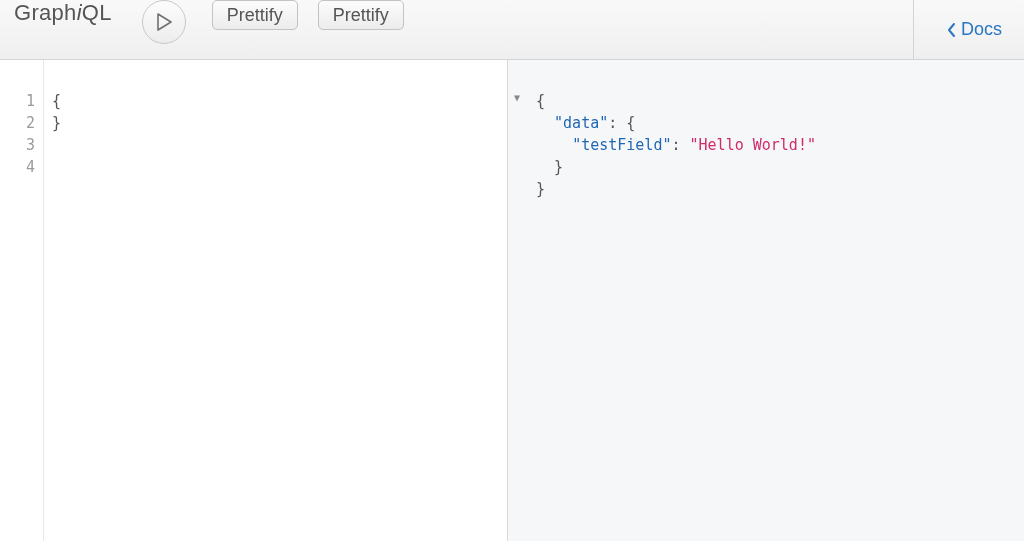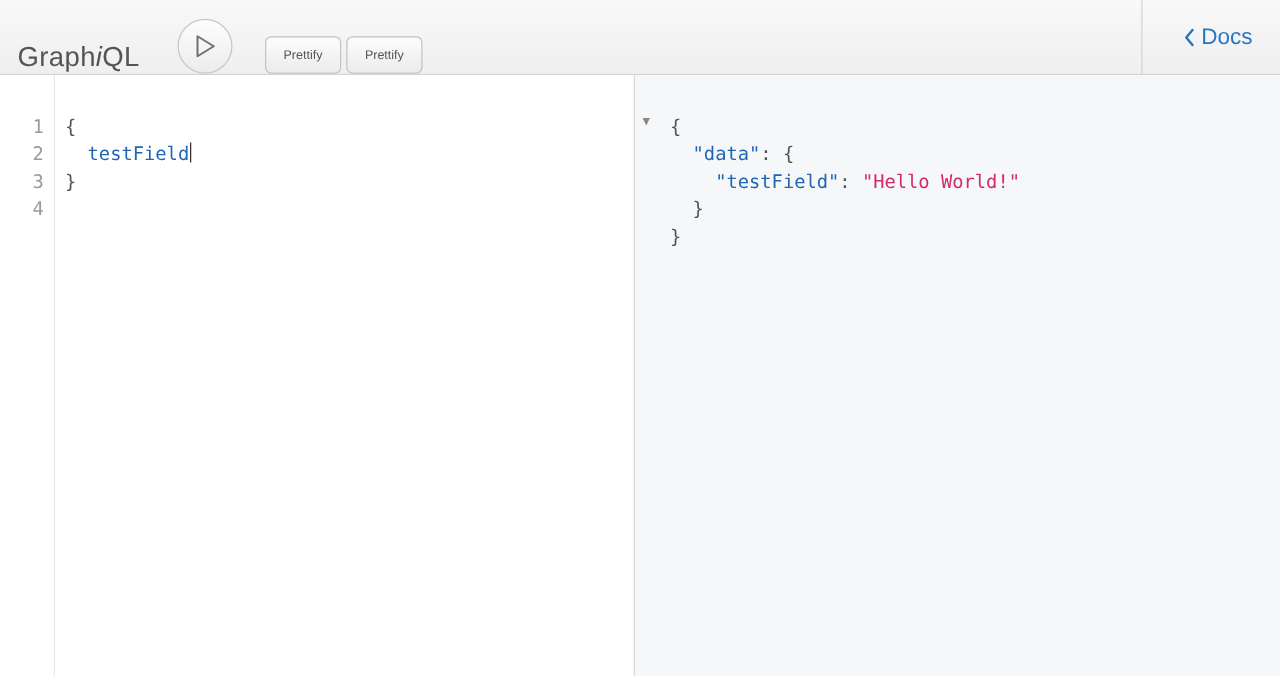--- a/index.html
+++ b/index.html
@@ -3,21 +3,21 @@
 <meta charset="utf-8">
 <style>
   * { box-sizing: border-box; margin: 0; padding: 0; }
   html, body { width: 1024px; height: 541px; overflow: hidden; font-family: -apple-system, "Helvetica Neue", Helvetica, Arial, sans-serif; }
   body { display: flex; flex-direction: column; background: #fff; }
 
   
   .toolbar {
     height: 60px;
     display: flex;
-    align-items: flex-end;
+    align-items: flex-start;
     padding: 0 14px;
     background: linear-gradient(#f9f9f9, #efefef);
     border-bottom: 1px solid #d4d4d4;
     position: relative;
   }
   .logo {
     font-size: 22px;
     color: #555;
     letter-spacing: 0.3px;
     margin-right: 30px;
@@ -34,22 +34,22 @@
     cursor: pointer;
   }
   .exec-btn svg { display:block; }
   .pill-btn {
     height: 30px;
     padding: 0 14px;
     border: 1px solid #c3c3c3;
     border-radius: 5px;
     background: linear-gradient(#fcfcfc,#ececec);
     color: #555;
-    font-size: 10px;
-    margin-right: 4px;
+    font-size: 18px;
+    margin-right: 20px;
     cursor: pointer;
   }
   .docs-btn {
     position: absolute;
     right: 22px;
     top: 0; bottom: 0;
     display: flex; align-items: center;
     color: #2976c3;
     font-size: 18px;
     cursor: pointer;
@@ -155,21 +155,21 @@
 
 <div class="panes">
 
   <div class="query-pane">
     <div class="gutter" id="gutter">
         <div>1</div>
         <div>2</div>
         <div>3</div>
         <div>4</div>
       </div>
-    <div class="code" id="code"><div><span>{</span></div><div>  <span class="tok-field">testField</span><span class="caret"></span></div><div><span>}</span></div><div><span></span></div></div>
+    <div class="code" id="code"><div><span>{</span></div><div><span>}</span></div><div><span></span></div></div>
   </div>
 
   <div class="result-pane">
     <div class="caret-dropdown">▼</div>
     <div class="result-code" id="result"><div><span>{</span></div><div><span>  </span><span class="tok-key">"data"</span><span>: {</span></div><div><span>    </span><span class="tok-key">"testField"</span><span>: </span><span class="tok-str">"Hello World!"</span></div><div><span>  }</span></div><div><span>}</span></div></div>
   </div>
 
 </div>
 
 </body></html>

